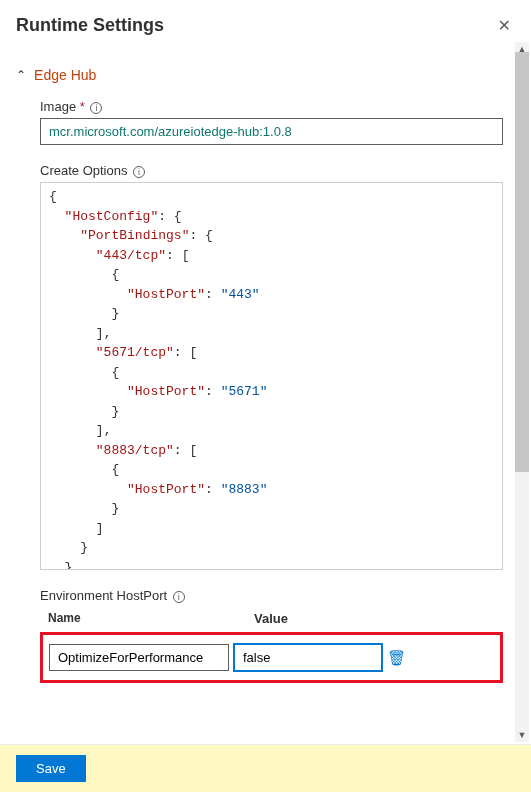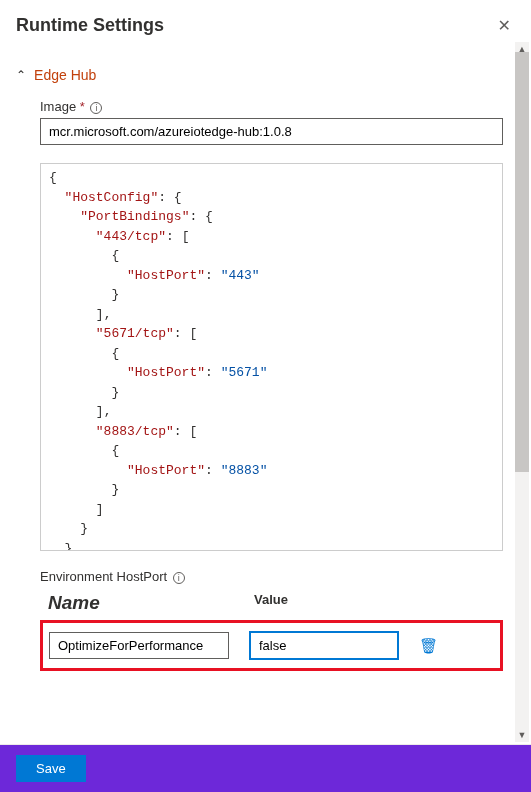--- a/index.html
+++ b/index.html
@@ -86,21 +86,21 @@
       color: #605e5c;
       margin-left: 2px;
       vertical-align: middle;
     }
     .text-input {
       width: 100%;
       padding: 5px 8px;
       border: 1px solid #605e5c;
       font-size: 13px;
       font-family: inherit;
-      color: #000000;
+      color: #0f766e;
       background: #fff;
     }
     .code-editor {
       width: 100%;
       border: 1px solid #ccc;
       background: #fff;
       padding: 4px 8px;
       font-family: Consolas, 'Courier New', monospace;
       font-size: 13px;
       line-height: 1.5;
@@ -118,33 +118,32 @@
       margin-top: 8px;
     }
     .env-header-row {
       display: flex;
       padding-left: 8px;
       gap: 16px;
       margin-bottom: 6px;
     }
     .env-col-name {
       width: 190px;
-      font-size: 19px;
+      font-size: 12px;
       font-weight: 600;
-      font-style: italic;
     }
     .env-col-value {
       flex: 1;
       font-size: 13px;
       font-weight: 700;
     }
     .env-row {
       display: flex;
       align-items: center;
-      gap: 20px;
+      gap: 4px;
       padding: 6px 4px;
     }
     .env-input {
       padding: 5px 8px;
       border: 1px solid #605e5c;
       font-size: 13px;
       font-family: inherit;
       background: #fff;
     }
     .env-input-name {
@@ -164,21 +163,21 @@
       position: relative;
       padding: 2px;
     }
     .footer {
       position: absolute;
       bottom: 0;
       left: 0;
       right: 0;
       padding: 10px 16px;
       border-top: 1px solid #edebe9;
-      background: #6d28d9;
+      background: #fef9c3;
     }
     .save-btn {
       background: #0078d4;
       color: #fff;
       border: none;
       padding: 6px 20px;
       font-size: 13px;
       cursor: pointer;
       font-family: inherit;
     }
@@ -239,20 +238,24 @@
         <span class="required">*</span>
         <span class="info-icon">i</span>
       </label>
       <input type="text" class="text-input" value="mcr.microsoft.com/azureiotedge-hub:1.0.8" style="">
     </div>
 
     <div class="form-group">
     </div>
 
     <div class="form-group">
+      <label class="form-label">
+        <span>Create Options</span>
+        <span class="info-icon">i</span>
+      </label>
       <div class="code-editor" id="json-editor" style="height:388px;"><span class="code-line"><span class="json-punct">{</span></span><span class="code-line">  <span class="json-key">"HostConfig"</span><span class="json-punct">: {</span></span><span class="code-line">    <span class="json-key">"PortBindings"</span><span class="json-punct">: {</span></span><span class="code-line">      <span class="json-key">"443/tcp"</span><span class="json-punct">: [</span></span><span class="code-line">        <span class="json-punct">{</span></span><span class="code-line">          <span class="json-key">"HostPort"</span><span class="json-punct">: </span><span class="json-string">"443"</span></span><span class="code-line">        <span class="json-punct">}</span></span><span class="code-line">      <span class="json-punct">]</span><span class="json-punct">,</span></span><span class="code-line">      <span class="json-key">"5671/tcp"</span><span class="json-punct">: [</span></span><span class="code-line">        <span class="json-punct">{</span></span><span class="code-line">          <span class="json-key">"HostPort"</span><span class="json-punct">: </span><span class="json-string">"5671"</span></span><span class="code-line">        <span class="json-punct">}</span></span><span class="code-line">      <span class="json-punct">]</span><span class="json-punct">,</span></span><span class="code-line">      <span class="json-key">"8883/tcp"</span><span class="json-punct">: [</span></span><span class="code-line">        <span class="json-punct">{</span></span><span class="code-line">          <span class="json-key">"HostPort"</span><span class="json-punct">: </span><span class="json-string">"8883"</span></span><span class="code-line">        <span class="json-punct">}</span></span><span class="code-line">      <span class="json-punct">]</span></span><span class="code-line">    <span class="json-punct">}</span></span><span class="code-line">  <span class="json-punct">}</span></span></div>
     </div>
 
     <div class="form-group" style="margin-bottom:6px;">
       <label class="form-label">
         <span>Environment HostPort</span>
         <span class="info-icon">i</span>
       </label>
       <div class="env-table">
         <div class="env-header-row">

